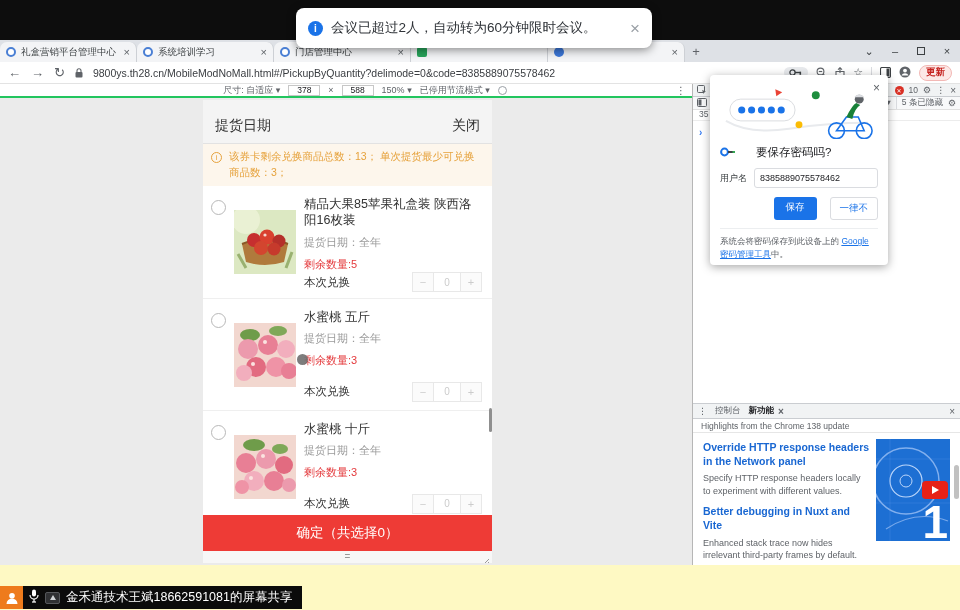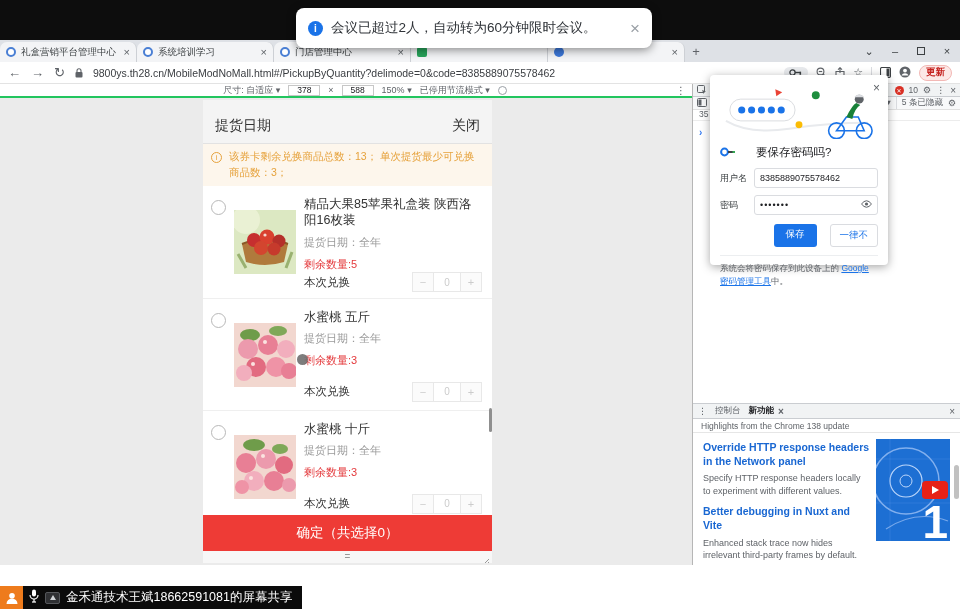--- a/index.html
+++ b/index.html
@@ -139,21 +139,21 @@
   .pwd-input { flex:1; height:20px; border:1px solid #dadce0; border-radius:3px; display:flex;
     align-items:center; padding:0 5px; font-size:9px; color:#202124; overflow:hidden; }
   .pwd-dots { letter-spacing:1px; font-size:9px; }
   .pwd-btns { display:flex; justify-content:flex-end; gap:13px; margin:9px 0 8px; }
   .btn-save { background:#1a73e8; color:#fff; border-radius:3px; font-size:9.5px; padding:4px 12px; }
   .btn-never { background:#fff; color:#1a73e8; border:1px solid #dadce0; border-radius:3px; font-size:9.5px; padding:4px 9px; }
   .pwd-foot { border-top:1px solid #eceef0; padding-top:6px; font-size:8.5px; color:#5f6368; line-height:1.5; }
   .pwd-link { color:#1a73e8; text-decoration:underline; }
 
   
-  .bottom-band { position:absolute; left:0; top:565px; width:960px; height:45px; background:#ffffff; }
+  .bottom-band { position:absolute; left:0; top:565px; width:960px; height:45px; background:#fef9c3; }
   .share-pill { position:absolute; left:0; top:21px; height:23px; display:flex; align-items:center;
     background:#0b0b0b; padding-right:10px; gap:6px; }
   .share-avatar { width:23px; height:23px; background:#ee7b1c; display:flex; align-items:center; justify-content:center; flex:none; }
   .share-text { color:#fff; font-size:12.5px; white-space:nowrap; }
   .screen-ic { width:15px; height:12px; background:#2f3033; border:1px solid #55575b; border-radius:2px;
     display:flex; align-items:center; justify-content:center; }
   .screen-ic::after { content:""; border-bottom:5px solid #cfd2d6; border-left:3.5px solid transparent; border-right:3.5px solid transparent; }
 </style>
 </head>
 <body>
@@ -511,32 +511,20 @@
             <rect x="8" y="4" width="5" height="2" fill="#3c4043"></rect>
             <rect x="12.5" y="4" width="2.5" height="2" fill="#34a853"></rect>
           </svg>
       </span>
       <span class="pwd-title">要保存密码吗?</span>
     </div>
     <div class="pwd-row">
       <span class="pwd-label">用户名</span>
       <span class="pwd-input">8385889075578462</span>
     </div>
-    <div class="pwd-row">
-      <span class="pwd-label">密码</span>
-      <span class="pwd-input">
-        <span class="pwd-dots">•••••••</span>
-        <span style="margin-left:auto;">
-          <svg width="11" height="8" viewBox="0 0 11 8">
-              <path d="M0.5 4 Q5.5 -2.5 10.5 4 Q5.5 10.5 0.5 4z" fill="none" stroke="#5f6368"></path>
-              <circle cx="5.5" cy="4" r="1.6" fill="#5f6368"></circle>
-            </svg>
-        </span>
-      </span>
-    </div>
     <div class="pwd-btns">
       <span class="btn-save">保存</span>
       <span class="btn-never">一律不</span>
     </div>
     <div class="pwd-foot">
       <span>系统会将密码保存到此设备上的 </span><span class="pwd-link">Google 密码管理工具</span><span>中。</span>
     </div>
   </div>
 
   <div class="bottom-band">

